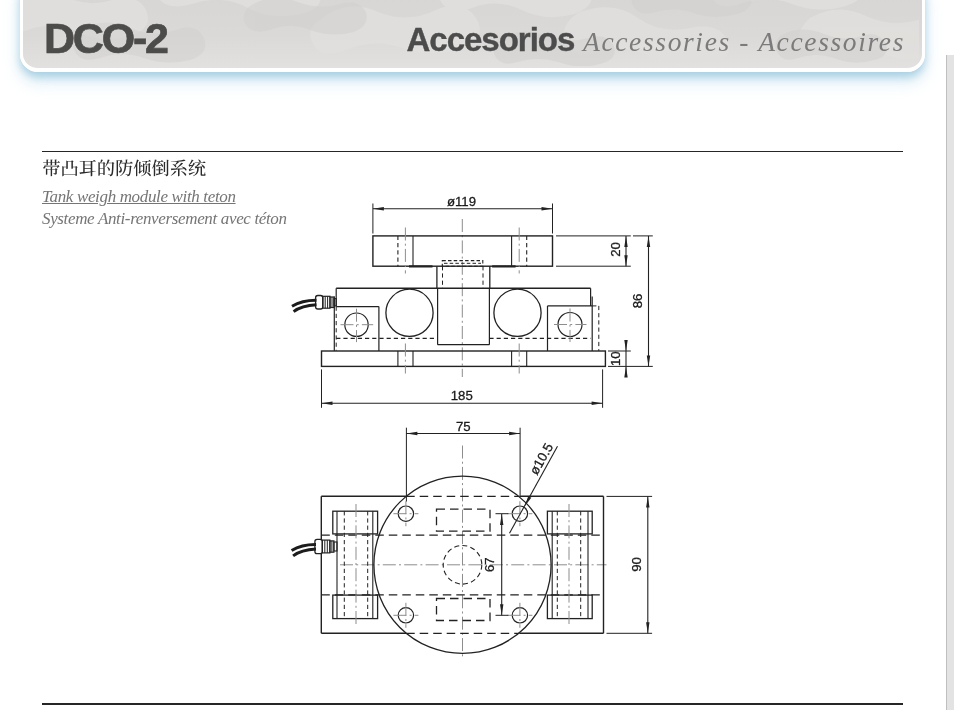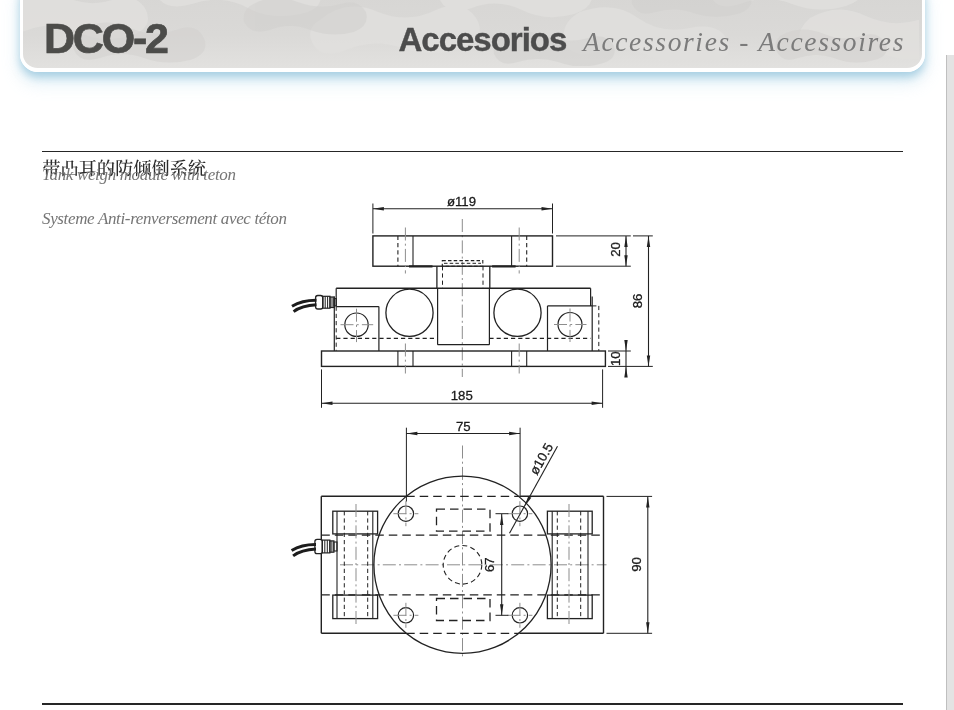--- a/index.html
+++ b/index.html
@@ -6,21 +6,21 @@
   font-family:"Liberation Sans",sans-serif;}
 #hdr{position:absolute;left:20px;top:-22px;width:899px;height:86.5px;z-index:2;
   background:linear-gradient(#d6d5d3,#dad9d7 62%,#e2e1df);
   border:3px solid #fff;border-bottom-width:4.5px;border-radius:18px;
   box-shadow:0 5px 9px rgba(120,180,210,.55),0 10px 18px rgba(152,202,228,.33);
   overflow:hidden;}
 #dco{position:absolute;left:21px;top:32.5px;font-size:43px;font-weight:bold;color:#4c4c4a;
   letter-spacing:-2.2px;text-align:right;-webkit-text-stroke:0.7px #4c4c4a;}
 #acc{position:absolute;right:17px;top:39.5px;font-size:33px;color:#4c4c4c;font-weight:bold;white-space:nowrap;letter-spacing:-0.6px;}
 #accb{-webkit-text-stroke:0.4px #4c4c4c;letter-spacing:-1px;}
-#acc i{font-weight:normal;color:#7b7b7b;font-size:27.5px;font-family:"Liberation Serif",serif;letter-spacing:1.64px;margin-left:8px;}
+#acc i{font-weight:normal;color:#7b7b7b;font-size:27.5px;font-family:"Liberation Serif",serif;letter-spacing:1.64px;margin-left:0;}
 .sub{position:absolute;left:42px;color:#757575;font-style:italic;font-family:"Liberation Serif",serif;
   font-size:17px;white-space:nowrap;letter-spacing:-0.35px;}
 #strip{position:absolute;right:0;top:55px;width:7px;height:655px;background:#e3e3e3;border-left:1.4px solid #bfbfbf;z-index:3;}
 .rule{position:absolute;background:#262626;height:1.7px;}
 svg text{font-family:"Liberation Sans",sans-serif;}
 </style></head>
 <body>
 
 <div id="hdr">
 <svg width="899" height="88" style="position:absolute;left:-3px;top:-3px">
@@ -51,21 +51,21 @@
 <div id="strip"></div>
 
 <div class="rule" style="left:41.5px;top:150.5px;width:861px;"></div>
 
 <div class="rule" style="left:42px;top:703.3px;width:861px;height:1.6px;"></div>
 
 <svg width="230" height="26" style="position:absolute;left:42px;top:157px">
 <path d="M16.1,-13.7L15.2,-12.6L14.0,-12.6L14.0,-14.6C14.4,-14.6 14.6,-14.8 14.7,-15.1L12.5,-15.3L12.5,-12.6L9.8,-12.6L9.8,-14.6C10.2,-14.7 10.4,-14.8 10.4,-15.1L8.3,-15.3L8.3,-12.6L5.6,-12.6L5.6,-14.6C6.1,-14.6 6.3,-14.8 6.3,-15.1L4.2,-15.3L4.2,-12.6L0.7,-12.6L0.9,-12.1L4.2,-12.1L4.2,-9.4L4.5,-9.4C5.0,-9.4 5.6,-9.7 5.6,-9.8L5.6,-12.1L8.3,-12.1L8.3,-9.4L8.6,-9.4C9.1,-9.4 9.8,-9.7 9.8,-9.8L9.8,-12.1L12.5,-12.1L12.5,-9.6L12.8,-9.6C13.4,-9.6 14.0,-9.8 14.0,-10.0L14.0,-12.1L17.2,-12.1C17.4,-12.1 17.6,-12.2 17.7,-12.4C17.1,-12.9 16.1,-13.7 16.1,-13.7ZM2.9,-10.2L2.6,-10.2C2.6,-9.0 2.0,-8.2 1.5,-7.9C0.3,-7.2 1.1,-5.8 2.2,-6.4C2.9,-6.8 3.2,-7.5 3.2,-8.4L15.1,-8.4C15.0,-7.8 14.8,-7.1 14.7,-6.6L14.9,-6.5C15.5,-6.9 16.3,-7.6 16.7,-8.2C17.1,-8.2 17.3,-8.2 17.4,-8.3L15.9,-9.8L15.0,-9.0L3.1,-9.0C3.1,-9.3 3.0,-9.7 2.9,-10.2ZM5.0,-0.6L5.0,-5.3L8.4,-5.3L8.4,1.5L8.6,1.5C9.2,1.5 9.8,1.2 9.8,1.0L9.8,-5.3L13.0,-5.3L13.0,-1.9C13.0,-1.6 12.9,-1.5 12.6,-1.5C12.3,-1.5 10.8,-1.6 10.8,-1.6L10.8,-1.4C11.5,-1.3 11.9,-1.1 12.1,-0.9C12.3,-0.7 12.4,-0.4 12.4,-0.0C14.2,-0.2 14.5,-0.7 14.5,-1.7L14.5,-5.0C14.9,-5.1 15.2,-5.3 15.3,-5.4L13.6,-6.7L12.8,-5.8L9.8,-5.8L9.8,-7.3C10.2,-7.3 10.4,-7.5 10.4,-7.7L8.4,-7.9L8.4,-5.8L5.1,-5.8L3.6,-6.5L3.6,-0.1L3.8,-0.1C4.4,-0.1 5.0,-0.4 5.0,-0.6ZM24.0,-7.5L24.0,-5.9L24.3,-5.9C24.9,-5.9 25.5,-6.2 25.5,-6.4L25.5,-13.1L29.1,-13.1L29.1,-6.0L29.3,-6.0C29.8,-6.0 30.6,-6.3 30.6,-6.4L30.6,-7.5L33.2,-7.5L33.2,-0.8L21.4,-0.8L21.4,-7.5L24.0,-7.5ZM24.0,-13.6L24.0,-8.0L21.5,-8.0L20.0,-8.7L20.0,1.4L20.2,1.4C20.8,1.4 21.4,1.0 21.4,0.9L21.4,-0.3L33.2,-0.3L33.2,1.2L33.4,1.2C33.9,1.2 34.6,0.9 34.6,0.7L34.6,-7.2C35.0,-7.3 35.3,-7.4 35.4,-7.6L33.8,-8.9L33.0,-8.0L30.6,-8.0L30.6,-12.8C30.9,-12.9 31.2,-13.0 31.3,-13.2L29.7,-14.5L28.9,-13.6L25.6,-13.6L24.0,-14.3L24.0,-13.6ZM42.4,-9.6L48.4,-9.6L48.4,-6.5L42.4,-6.5L42.4,-9.6ZM42.4,-10.1L42.4,-13.2L48.4,-13.2L48.4,-10.1L42.4,-10.1ZM42.4,-5.9L48.4,-5.9L48.4,-3.4L42.4,-2.8L42.4,-5.9ZM37.3,-13.7L37.5,-13.2L40.9,-13.2L40.9,-2.7C39.3,-2.5 38.0,-2.4 37.1,-2.4L37.9,-0.6C38.1,-0.6 38.3,-0.8 38.4,-1.0C42.4,-1.6 45.7,-2.1 48.4,-2.6L48.4,1.5L48.7,1.5C49.5,1.5 50.0,1.1 50.0,1.0L50.0,-2.8L53.5,-3.5L53.5,-3.9L50.0,-3.5L50.0,-13.2L53.1,-13.2C53.4,-13.2 53.6,-13.3 53.6,-13.5C52.9,-14.1 51.7,-15.0 51.7,-15.0L50.7,-13.7L37.3,-13.7ZM64.4,-8.3L64.3,-8.2C65.1,-7.2 66.1,-5.6 66.3,-4.4C67.8,-3.2 69.1,-6.4 64.4,-8.3ZM60.9,-14.8L58.7,-15.3C58.5,-14.3 58.3,-12.9 58.1,-12.0L57.6,-12.0L56.1,-12.7L56.1,0.9L56.4,0.9C57.0,0.9 57.5,0.5 57.5,0.4L57.5,-1.1L61.0,-1.1L61.0,0.3L61.2,0.3C61.7,0.3 62.4,-0.0 62.4,-0.1L62.4,-11.2C62.8,-11.3 63.1,-11.4 63.2,-11.6L61.6,-12.8L60.8,-12.0L58.7,-12.0C59.2,-12.7 59.8,-13.7 60.2,-14.4C60.6,-14.4 60.8,-14.5 60.9,-14.8ZM61.0,-11.5L61.0,-6.9L57.5,-6.9L57.5,-11.5L61.0,-11.5ZM57.5,-6.4L61.0,-6.4L61.0,-1.6L57.5,-1.6L57.5,-6.4ZM67.6,-14.7L65.5,-15.3C64.9,-12.5 63.8,-9.6 62.7,-7.8L62.9,-7.7C64.0,-8.7 64.9,-10.0 65.7,-11.5L69.8,-11.5C69.7,-5.3 69.5,-1.3 68.8,-0.6C68.6,-0.4 68.4,-0.4 68.1,-0.4C67.7,-0.4 66.4,-0.5 65.5,-0.6L65.5,-0.3C66.3,-0.1 67.0,0.1 67.3,0.3C67.6,0.6 67.7,1.0 67.7,1.5C68.7,1.5 69.4,1.2 70.0,0.5C70.9,-0.5 71.2,-4.4 71.3,-11.3C71.7,-11.3 71.9,-11.4 72.1,-11.6L70.5,-12.9L69.7,-12.0L66.0,-12.0C66.3,-12.7 66.6,-13.5 66.9,-14.3C67.3,-14.3 67.5,-14.5 67.6,-14.7ZM83.4,-15.3L83.4,-12.0L79.1,-12.0L79.2,-11.4L82.4,-11.4C82.4,-5.9 81.8,-1.9 77.4,1.3L77.6,1.5C81.9,-0.7 83.3,-3.7 83.8,-7.9L87.4,-7.9C87.2,-3.9 86.9,-1.1 86.3,-0.6C86.0,-0.4 85.9,-0.3 85.5,-0.3C85.2,-0.3 83.8,-0.5 83.0,-0.5L83.0,-0.2C83.8,-0.1 84.5,0.1 84.8,0.3C85.0,0.5 85.1,0.9 85.1,1.4C86.0,1.4 86.7,1.1 87.3,0.6C88.2,-0.2 88.6,-3.0 88.9,-7.7C89.2,-7.8 89.5,-7.9 89.6,-8.0L88.1,-9.3L87.3,-8.4L83.8,-8.4C83.9,-9.4 84.0,-10.4 84.0,-11.4L90.0,-11.4C90.3,-11.4 90.4,-11.5 90.5,-11.7C89.8,-12.3 88.7,-13.2 88.7,-13.2L87.8,-12.0L84.8,-12.0L84.8,-14.6C85.3,-14.6 85.5,-14.8 85.5,-15.1L83.4,-15.3ZM74.3,-14.2L74.3,1.5L74.5,1.5C75.2,1.5 75.7,1.1 75.7,1.0L75.7,-13.7L78.0,-13.7C77.6,-12.2 76.9,-10.2 76.5,-9.0C77.7,-7.8 78.1,-6.4 78.1,-5.2C78.1,-4.5 78.0,-4.2 77.7,-4.0C77.5,-4.0 77.4,-3.9 77.2,-3.9C77.0,-3.9 76.3,-3.9 76.0,-3.9L76.0,-3.7C76.4,-3.6 76.7,-3.5 76.9,-3.3C77.0,-3.1 77.1,-2.6 77.1,-2.1C79.0,-2.2 79.6,-3.1 79.6,-4.8C79.6,-6.2 78.9,-7.8 77.0,-9.1C77.8,-10.2 79.0,-12.1 79.6,-13.2C80.0,-13.2 80.3,-13.3 80.4,-13.5L78.8,-15.0L77.9,-14.2L75.9,-14.2L74.3,-14.8L74.3,-14.2ZM107.1,-15.1L106.1,-13.9L99.8,-13.9L99.9,-13.4L103.4,-13.4C103.3,-12.6 103.1,-11.7 103.0,-10.9L102.0,-10.9L100.7,-11.6L100.7,-8.6C100.1,-9.1 99.3,-9.8 99.3,-9.8L98.5,-8.8L98.1,-8.8L98.1,-12.2C98.5,-12.3 98.7,-12.5 98.7,-12.7L96.8,-13.0L96.8,-3.4C96.8,-3.0 96.7,-2.9 96.2,-2.5L97.3,-1.0C97.4,-1.1 97.6,-1.3 97.7,-1.6C98.9,-2.8 100.0,-4.0 100.6,-4.6L100.5,-4.8C99.6,-4.3 98.8,-3.8 98.1,-3.4L98.1,-8.3L100.2,-8.3C100.4,-8.3 100.6,-8.4 100.7,-8.6L100.7,-2.1L100.9,-2.1C101.4,-2.1 102.0,-2.4 102.0,-2.5L102.0,-10.4L106.2,-10.4L106.2,-2.4L106.4,-2.4C106.9,-2.4 107.6,-2.7 107.6,-2.8L107.6,-10.2C107.9,-10.2 108.2,-10.4 108.3,-10.5L106.8,-11.7L106.0,-10.9L103.8,-10.9C104.2,-11.6 104.7,-12.6 105.0,-13.4L108.2,-13.4C108.5,-13.4 108.7,-13.5 108.7,-13.7C108.1,-14.3 107.1,-15.1 107.1,-15.1ZM104.2,-2.5L104.1,-2.4C104.7,-3.9 104.7,-6.0 104.8,-8.6C105.2,-8.6 105.4,-8.8 105.5,-9.0L103.5,-9.4C103.4,-3.3 103.5,-0.7 98.7,1.1L98.9,1.5C101.9,0.6 103.4,-0.5 104.0,-2.3C105.3,-1.4 106.8,0.1 107.4,1.3C109.1,2.1 109.7,-1.2 104.2,-2.5ZM95.6,-10.1L94.6,-10.4C95.2,-11.6 95.7,-12.9 96.1,-14.3C96.5,-14.3 96.7,-14.4 96.8,-14.6L94.7,-15.3C94.0,-11.9 92.7,-8.3 91.4,-6.0L91.7,-5.8C92.4,-6.6 93.1,-7.5 93.7,-8.6L93.7,1.5L93.9,1.5C94.4,1.5 95.0,1.1 95.0,1.0L95.0,-9.7C95.4,-9.8 95.5,-9.9 95.6,-10.1ZM121.5,-12.8L121.5,-2.7L121.7,-2.7C122.2,-2.7 122.8,-3.0 122.8,-3.1L122.8,-12.2C123.2,-12.2 123.3,-12.4 123.4,-12.7L121.5,-12.8ZM124.5,-15.0L124.5,-0.6C124.5,-0.3 124.5,-0.2 124.1,-0.2C123.7,-0.2 121.8,-0.3 121.8,-0.3L121.8,-0.1C122.6,0.1 123.1,0.2 123.4,0.5C123.7,0.7 123.7,1.0 123.8,1.4C125.7,1.3 125.9,0.6 125.9,-0.5L125.9,-14.3C126.3,-14.4 126.5,-14.6 126.6,-14.8L124.5,-15.0ZM113.5,-1.0L114.4,0.7C114.5,0.7 114.7,0.6 114.8,0.3C117.6,-0.6 119.6,-1.4 121.0,-1.9L121.0,-2.2L117.9,-1.6L117.9,-4.6L120.4,-4.6C120.7,-4.6 120.9,-4.7 120.9,-4.9C120.4,-5.5 119.4,-6.3 119.4,-6.3L118.7,-5.2L117.9,-5.2L117.9,-7.4C118.3,-7.5 118.4,-7.7 118.5,-7.9L116.5,-8.1L116.5,-5.2L113.8,-5.2L113.9,-4.6L116.5,-4.6L116.5,-1.4C115.2,-1.2 114.1,-1.0 113.5,-1.0ZM114.1,-13.6L114.2,-13.1L116.3,-13.1C116.0,-12.0 115.6,-10.6 115.2,-9.6L113.7,-9.5L114.3,-7.8C114.5,-7.8 114.7,-7.9 114.8,-8.2C116.7,-8.7 118.1,-9.1 119.2,-9.4C119.4,-9.0 119.5,-8.6 119.6,-8.2C120.9,-7.1 122.1,-9.8 118.2,-11.6L118.0,-11.4C118.3,-11.0 118.7,-10.4 119.0,-9.8L115.8,-9.6C116.6,-10.6 117.4,-11.9 118.1,-13.1L120.8,-13.1C121.0,-13.1 121.2,-13.2 121.2,-13.4C120.6,-13.9 119.5,-14.8 119.5,-14.8L118.6,-13.6L114.1,-13.6ZM112.6,-15.3C112.0,-12.0 110.9,-8.5 109.7,-6.2L109.9,-6.0C110.5,-6.7 111.0,-7.5 111.5,-8.4L111.5,1.5L111.8,1.5C112.3,1.5 112.9,1.1 112.9,1.0L112.9,-10.1C113.2,-10.1 113.4,-10.3 113.5,-10.4L112.7,-10.7C113.2,-11.8 113.7,-13.1 114.0,-14.3C114.4,-14.3 114.7,-14.5 114.7,-14.7L112.6,-15.3ZM138.9,-3.8L138.8,-3.6C140.2,-2.6 142.1,-0.8 142.8,0.7C144.5,1.6 145.2,-2.0 138.9,-3.8ZM132.6,-4.0C131.8,-2.5 130.1,-0.5 128.5,0.7L128.6,0.9C130.7,-0.0 132.6,-1.5 133.7,-2.8C134.1,-2.7 134.3,-2.8 134.4,-2.9L132.6,-4.0ZM138.9,-12.1C137.6,-10.3 135.5,-8.0 133.6,-6.2C131.3,-6.1 129.5,-6.1 128.4,-6.1L129.3,-4.3C129.4,-4.4 129.6,-4.5 129.7,-4.7L135.7,-5.2L135.7,1.5L136.0,1.5C136.7,1.5 137.2,1.1 137.2,1.0L137.2,-5.4C139.0,-5.5 140.6,-5.7 142.0,-5.9C142.5,-5.3 143.0,-4.8 143.2,-4.3C144.9,-3.5 145.3,-7.1 139.3,-8.2L139.2,-8.0C139.9,-7.6 140.7,-7.0 141.5,-6.3L134.3,-6.2C136.4,-7.6 138.7,-9.5 140.1,-10.9C140.6,-10.8 140.8,-11.0 140.9,-11.2L138.9,-12.1ZM141.8,-15.4C138.7,-14.5 133.0,-13.5 128.5,-13.0L128.6,-12.7C130.6,-12.7 132.6,-12.8 134.7,-13.0C134.2,-12.1 133.5,-10.9 132.8,-10.0C132.2,-10.3 131.3,-10.7 130.0,-10.8L129.9,-10.7C131.0,-10.0 132.4,-8.7 133.0,-7.6C134.0,-7.2 134.6,-8.5 133.2,-9.7C134.4,-10.5 135.5,-11.5 136.2,-12.3C136.6,-12.3 136.9,-12.4 137.0,-12.6L135.7,-13.1C138.1,-13.3 140.4,-13.6 142.3,-13.9C142.8,-13.7 143.1,-13.7 143.3,-13.8L141.8,-15.4ZM146.4,-1.5L147.2,0.4C147.4,0.3 147.6,0.2 147.7,-0.0C150.0,-1.1 151.7,-2.1 152.9,-2.8L152.8,-3.1C150.3,-2.3 147.6,-1.7 146.4,-1.5ZM155.9,-15.4L155.7,-15.3C156.3,-14.6 157.0,-13.6 157.2,-12.8C158.6,-11.9 159.7,-14.5 155.9,-15.4ZM151.4,-14.3L149.4,-15.2C149.0,-13.8 147.7,-11.1 146.7,-10.0C146.6,-10.0 146.3,-9.9 146.3,-9.9L146.9,-8.1C147.1,-8.1 147.2,-8.2 147.3,-8.4C148.2,-8.6 149.0,-8.9 149.7,-9.1C148.8,-7.7 147.8,-6.3 146.9,-5.5C146.8,-5.4 146.4,-5.3 146.4,-5.3L147.2,-3.5C147.3,-3.6 147.5,-3.7 147.6,-3.9C149.7,-4.6 151.7,-5.3 152.7,-5.7L152.7,-5.9C150.8,-5.7 149.0,-5.5 147.7,-5.4C149.5,-6.9 151.4,-9.1 152.4,-10.7C152.8,-10.6 153.0,-10.7 153.1,-10.9L151.2,-12.0C151.0,-11.4 150.6,-10.6 150.1,-9.8C149.1,-9.8 148.1,-9.8 147.3,-9.8C148.6,-10.9 150.0,-12.7 150.7,-14.0C151.1,-14.0 151.3,-14.1 151.4,-14.3ZM161.7,-13.6L160.8,-12.4L152.3,-12.4L152.4,-11.9L156.4,-11.9C155.7,-10.8 154.1,-8.9 152.9,-8.2C152.7,-8.1 152.4,-8.0 152.4,-8.0L153.2,-6.2C153.4,-6.3 153.5,-6.4 153.6,-6.6L154.8,-6.8L154.8,-5.7C154.8,-3.3 154.1,-0.6 150.5,1.3L150.7,1.5C155.6,-0.1 156.3,-3.2 156.4,-5.7L156.4,-7.1L158.3,-7.4L158.3,-0.3C158.3,0.6 158.5,0.9 159.7,0.9L160.9,0.9C162.8,1.0 163.4,0.7 163.4,0.1C163.4,-0.2 163.3,-0.4 162.9,-0.5L162.8,-2.8L162.6,-2.8C162.4,-1.9 162.2,-0.9 162.0,-0.6C161.9,-0.5 161.9,-0.4 161.7,-0.4C161.6,-0.4 161.3,-0.4 161.0,-0.4L160.1,-0.4C159.8,-0.4 159.7,-0.5 159.7,-0.7L159.7,-7.4L159.7,-7.7L160.8,-7.9C161.0,-7.4 161.2,-6.9 161.3,-6.5C162.8,-5.4 163.9,-8.6 159.1,-10.6L158.9,-10.4C159.4,-9.9 160.1,-9.1 160.5,-8.3C158.0,-8.2 155.5,-8.0 153.8,-8.0C155.2,-8.8 156.8,-10.0 157.7,-10.8C158.1,-10.8 158.3,-10.9 158.4,-11.1L156.6,-11.9L162.9,-11.9C163.1,-11.9 163.3,-12.0 163.3,-12.2C162.7,-12.8 161.7,-13.6 161.7,-13.6Z" transform="translate(0.3,17.8)" fill="#2b2b2b"></path>
 </svg>
 
-<div class="sub" style="top:165px;">Tank weigh module with teton</div>
+<div class="sub" style="top:187px;text-decoration:underline;">Tank weigh module with teton</div>
 
 <div class="sub" style="top:209px;">Systeme Anti-renversement avec téton</div>
 
 <svg width="954" height="710" style="position:absolute;left:0;top:0" shape-rendering="geometricPrecision">
 
 <line x1="462.3" y1="219" x2="462.3" y2="377" stroke="#8d8d8d" stroke-width="1" stroke-dasharray="13,3.2,2,3.2"></line>
 
 <line x1="372.9" y1="208.7" x2="552.5" y2="208.7" stroke="#222" stroke-width="1.1"></line>
 <polygon points="372.9,208.7 383.9,207.0 383.9,210.4" fill="#222"></polygon>
 <polygon points="552.5,208.7 541.5,210.4 541.5,207.0" fill="#222"></polygon>

